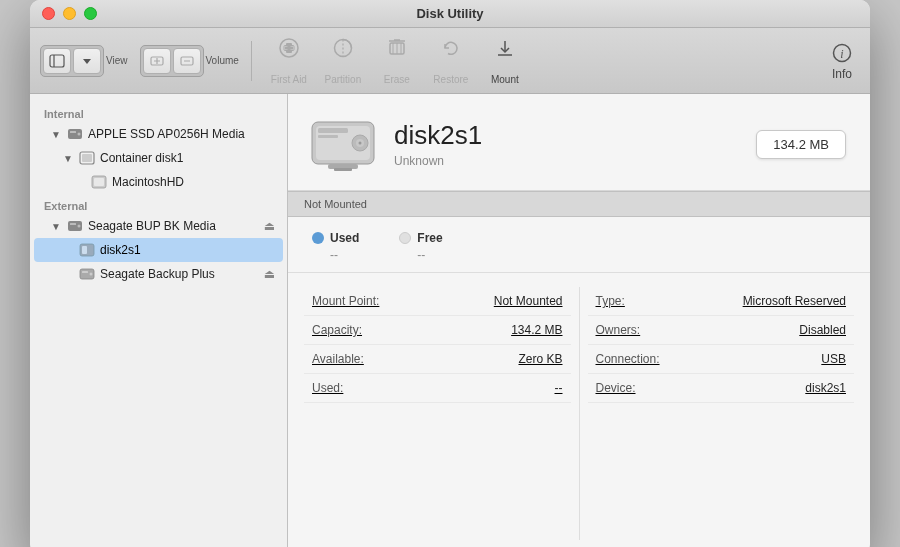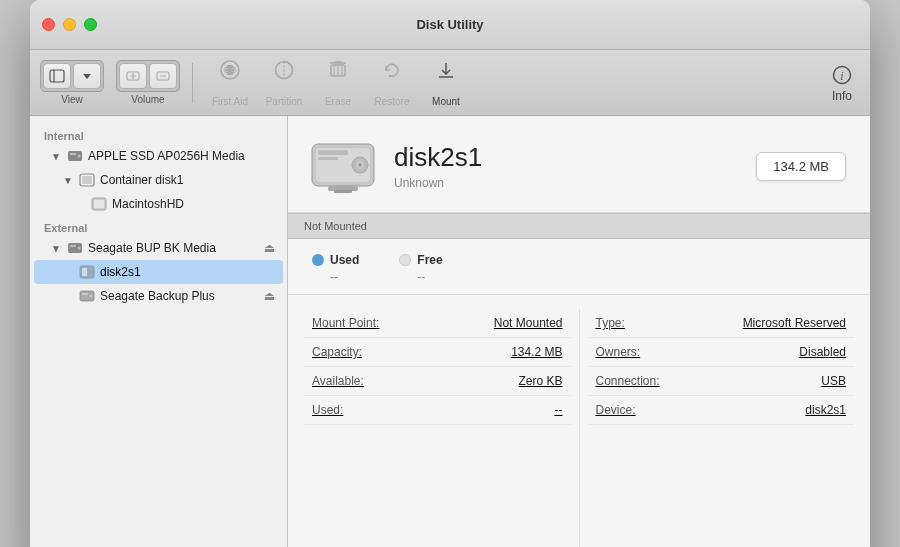--- a/index.html
+++ b/index.html
@@ -15,21 +15,21 @@
       width: 840px;
       background: #ececec;
       border-radius: 10px;
       box-shadow: 0 20px 60px rgba(0,0,0,0.4);
       overflow: hidden;
       position: relative;
     }
     
     .title-bar {
       background: linear-gradient(to bottom, #e0e0e0, #d0d0d0);
-      height: 50px;
+      height: 28px;
       display: flex;
       align-items: center;
       padding: 0 12px;
       border-bottom: 1px solid #b0b0b0;
       position: relative;
     }
     .window-controls {
       display: flex;
       gap: 8px;
       align-items: center;
@@ -56,21 +56,21 @@
     .toolbar {
       background: linear-gradient(to bottom, #d8d8d8, #c8c8c8);
       border-bottom: 1px solid #b0b0b0;
       display: flex;
       align-items: center;
       padding: 6px 10px;
       gap: 4px;
     }
     .toolbar-group {
       display: flex;
-      flex-direction: column;
+      flex-direction: row;
       align-items: center;
       gap: 2px;
     }
     .toolbar-group .label {
       font-size: 10px;
       color: #555;
     }
     .toolbar-btn-group {
       display: flex;
       gap: 2px;

